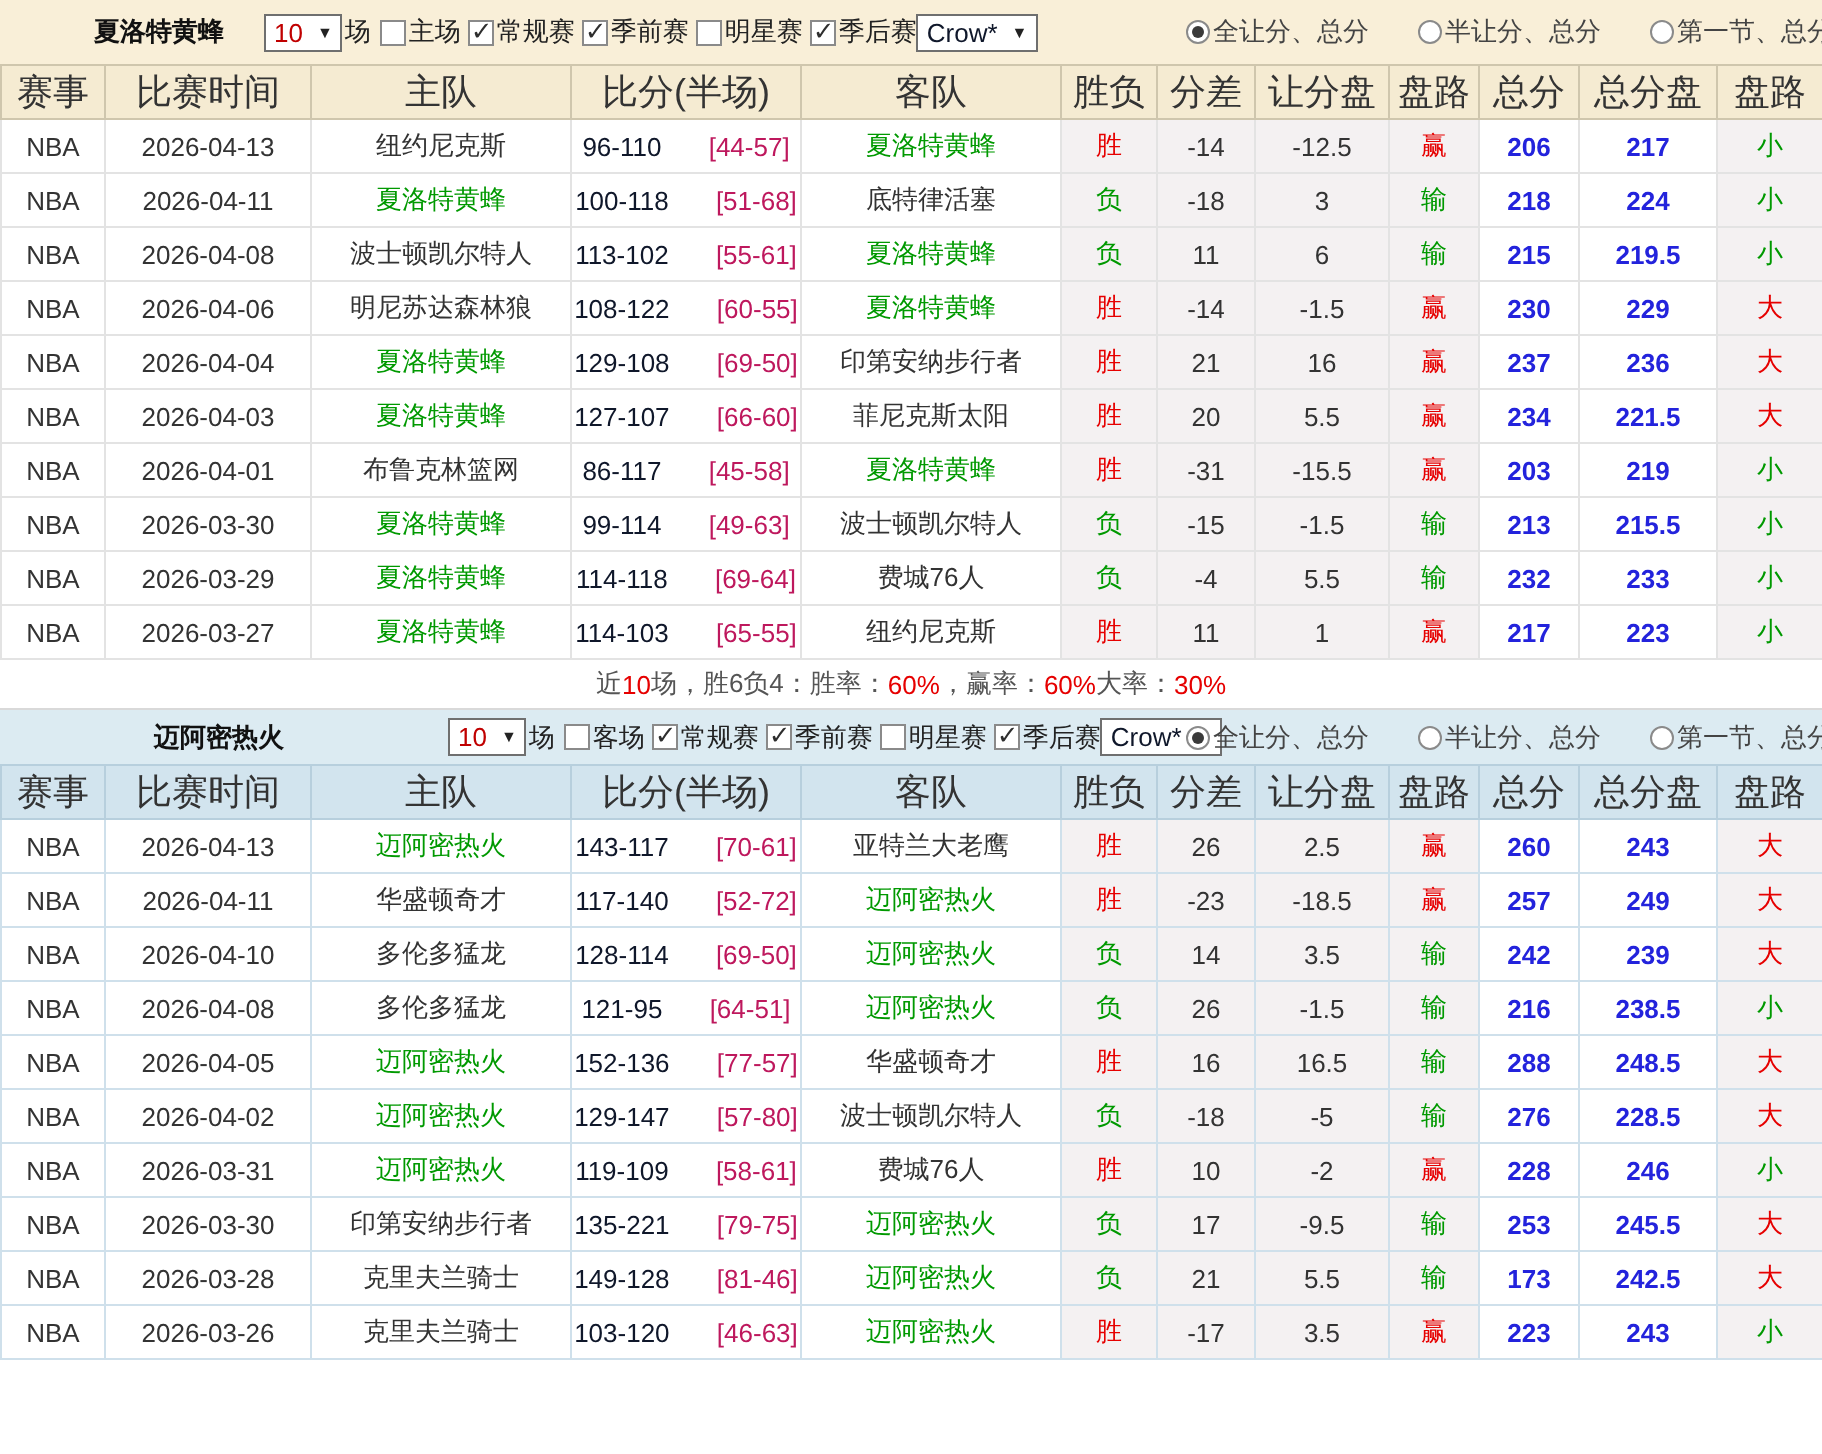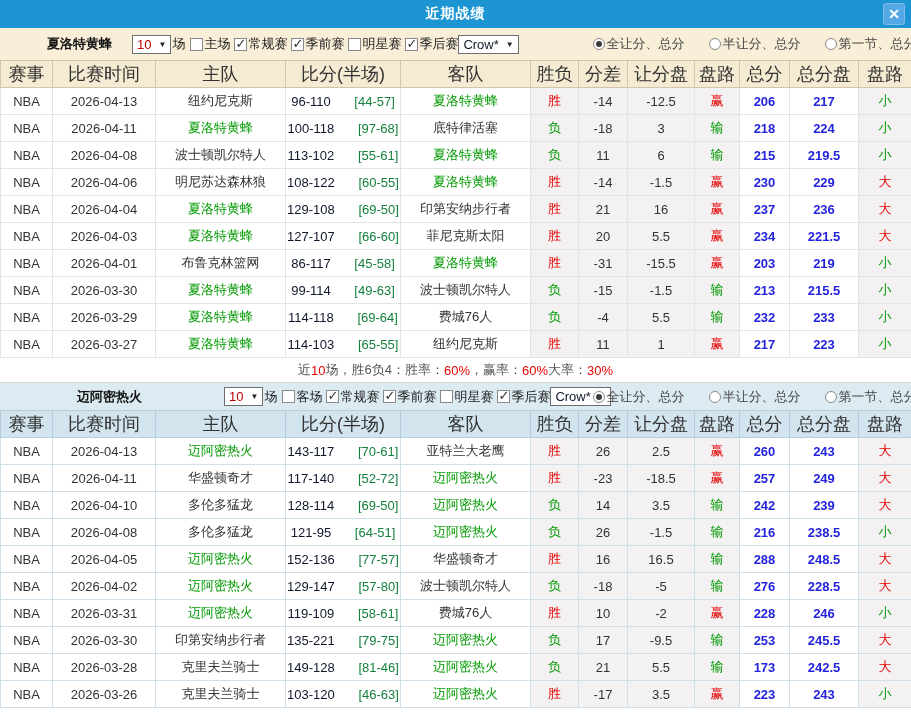--- a/index.html
+++ b/index.html
@@ -51,39 +51,35 @@
   .sec-0 th { background:#f5ebd2; border:1px solid #cfc6ad; }
   .sec-1 th { background:#d2e4ee; border:1px solid #b7cfdd; }
   td { height:27px; font-size:13px; color:#333; text-align:center;
        overflow:hidden; white-space:nowrap; }
   .sec-0 td { border:1px solid #e3e3e3; }
   .sec-1 td { border:1px solid #cfe0eb; }
   td.shade { background:#f4f1f2; }
   .team-cell { color:#333; }
   .team-cell.focus { color:#009900; }
   .score { font-weight:normal; color:#0f172a; }
-  .half { color:#15803d;margin-left:20px; }
+  .half { color:#be185d;margin-left:20px; }
   .val-red { color:#e60000; }
   .val-green { color:#009900; }
   .total { color:#2323dc;font-weight:bold; }
 
   
   .summary { height:25px; display:flex; align-items:center; justify-content:center;
              font-size:13px; color:#555; background:#fff;
              border-bottom:1px solid #d9d9d9; }
   .summary .seg-red { color:#e60000; }
 </style>
 </head>
 <body>
 
 <div class="window">
-  <div class="titlebar">
-    <span class="title">近期战绩</span>
-    <button class="close-btn"><span>✕</span></button>
-  </div>
 
   <div class="section sec-0">
     <div class="filterbar">
         <span class="team">夏洛特黄蜂</span>
         <span class="selectbox count-select">
           <span class="count-val">10</span>
           <span class="arrow">▼</span>
         </span>
         <span class="flt-label">场</span>
         <label class="cb-item">
@@ -168,21 +164,21 @@
             <td class="shade">-12.5</td>
             <td class="val-red shade">赢</td>
             <td class="total">206</td>
             <td class="total">217</td>
             <td class="val-green shade">小</td>
           </tr>
           <tr>
             <td>NBA</td>
             <td>2026-04-11</td>
             <td class="team-cell focus">夏洛特黄蜂</td>
-            <td><span class="score">100-118</span> <span class="half">[97-68]</span></td>
+            <td><span class="score">100-118</span> <span class="half">[51-68]</span></td>
             <td class="team-cell">底特律活塞</td>
             <td class="val-green shade">负</td>
             <td class="shade">-18</td>
             <td class="shade">3</td>
             <td class="val-green shade">输</td>
             <td class="total">218</td>
             <td class="total">224</td>
             <td class="val-green shade">小</td>
           </tr>
           <tr>

